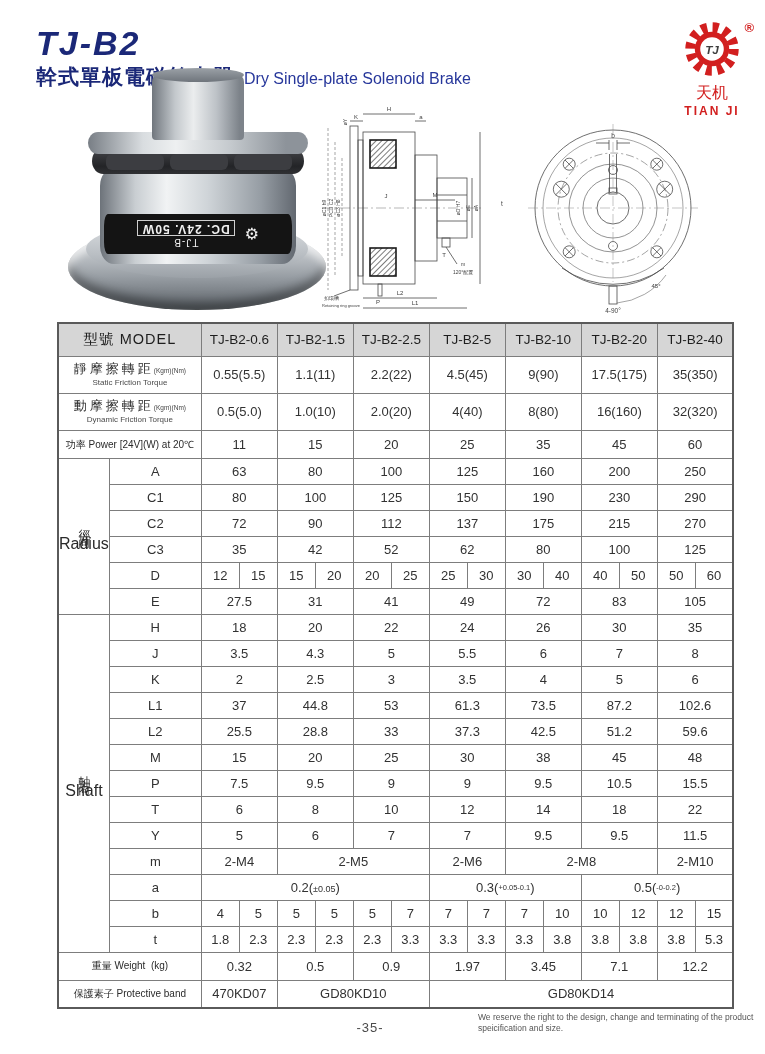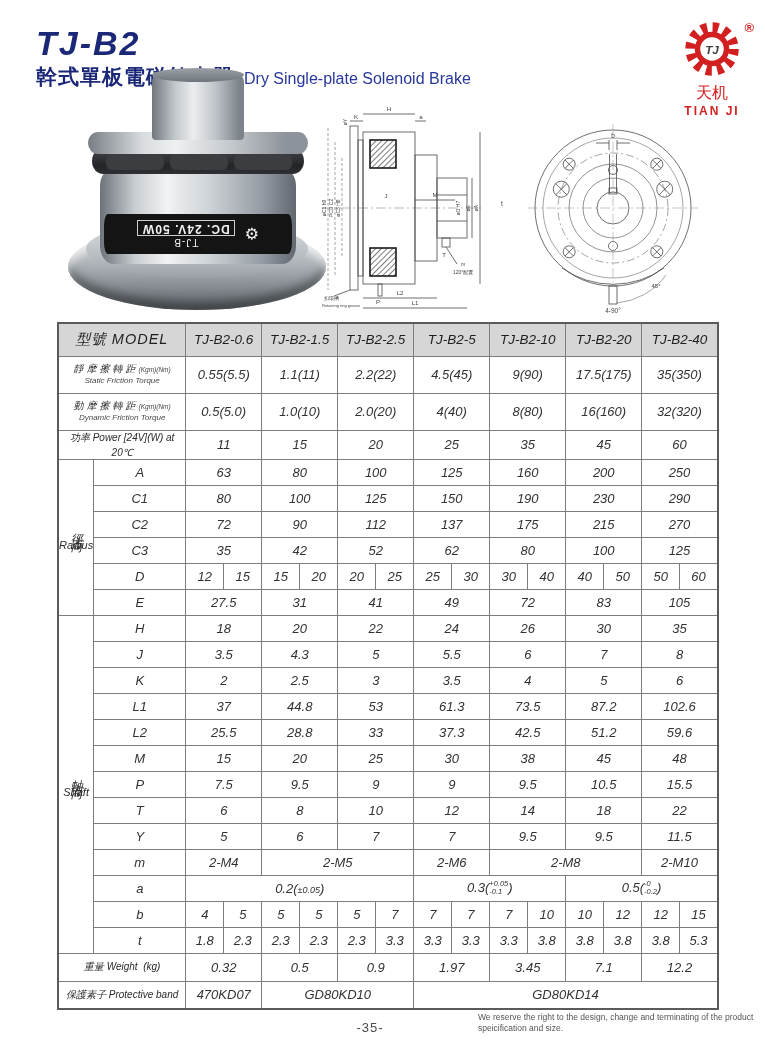--- a/index.html
+++ b/index.html
@@ -51,37 +51,37 @@
   .photo .hub::before{content:"";position:absolute;left:0;top:-6px;width:92px;height:14px;border-radius:50%;
       background:linear-gradient(180deg,#9ba1a7,#6f757c);}
 
   
   .cross{position:absolute;left:320px;top:100px;}
   .front{position:absolute;left:488px;top:110px;}
   svg text{font-family:"Liberation Sans",sans-serif;fill:#3f3f3f;}
 
   
   .spec{position:absolute;left:57px;top:322px;border-collapse:collapse;table-layout:fixed;
-        font-size:13px;color:#323232;font-style:italic;}
+        font-size:13px;color:#323232;}
   .spec td{border:1px solid #7d7d7d;text-align:center;vertical-align:middle;padding:0;overflow:hidden;}
   .spec{border:2px solid #5a5a5a;}
   .rh33{height:33px;} .rh37{height:37px;} .rh28{height:28px;} .rh26{height:26px;}
   .hd{background:#d6d6d6;font-size:13.5px;color:#1e1e1e;}
   .hd .mh{font-size:14.5px;letter-spacing:1px;}
   .lbl{font-size:10px;text-align:left;padding-left:6px;line-height:1.25;}
-  .lbl .zh{letter-spacing:3px;font-size:10px;color:#2a2a2a;}
+  .lbl .zh{letter-spacing:3px;font-size:13px;color:#2a2a2a;}
   .lbl .un{font-size:6.5px;color:#444;letter-spacing:0;}
   .lbl .en{font-size:8px;color:#4a4a4a;letter-spacing:0;}
   .one{font-size:10px;text-align:left;padding-left:6px;color:#2a2a2a;}
   .grp{width:28px;}
   .grp .vzh{writing-mode:vertical-rl;text-orientation:upright;font-size:12px;letter-spacing:4px;
             margin:0 auto;color:#2a2a2a;}
-  .grp .gen{font-size:11px;margin-top:4px;color:#2a2a2a;}
+  .grp .gen{font-size:16px;margin-top:4px;color:#2a2a2a;}
   .tolsm{font-size:9px;}
-  .tolstack{display:inline-flex;flex-direction:column;font-size:7.5px;line-height:1.1;
+  .tolstack{display:inline-flex;flex-direction:row;font-size:7.5px;line-height:1.1;
             vertical-align:middle;text-align:left;}
 
   
   .pageno{position:absolute;left:330px;top:1020px;width:80px;text-align:center;
           font-size:13px;color:#4a4a4a;letter-spacing:1px;}
   .notes{position:absolute;left:468px;top:1012px;width:292px;line-height:1.3;}
   .notes .zh{font-size:10px;color:#333;}
   .notes .en{font-size:8.5px;color:#555;padding-left:10px;}
 </style>
 </head>

